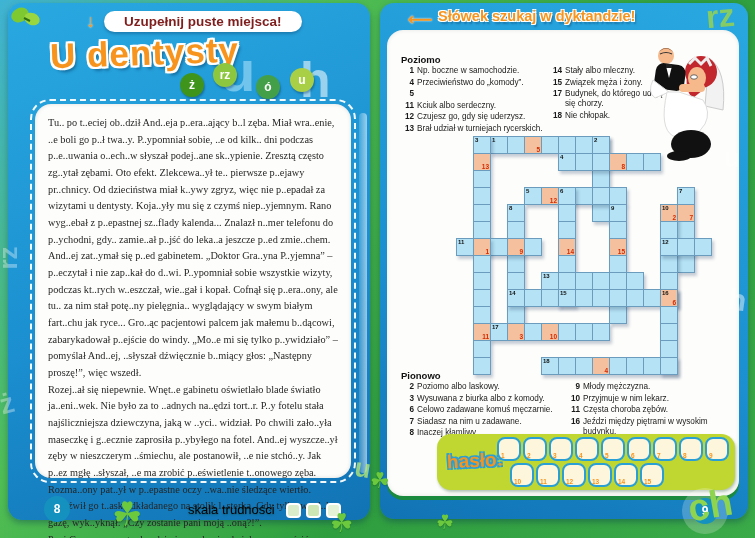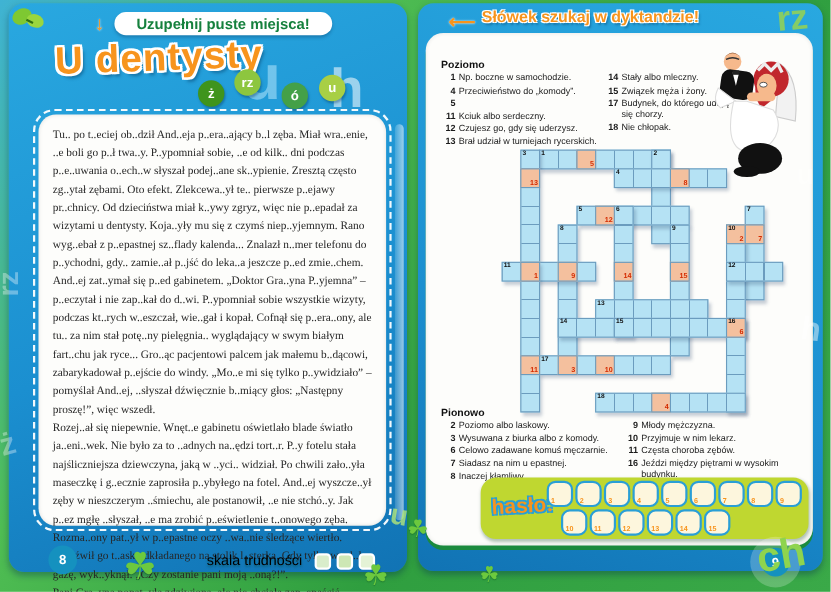--- a/index.html
+++ b/index.html
@@ -9,21 +9,21 @@
   .deco-letter{position:absolute;font-weight:bold;pointer-events:none;line-height:1;}
   .clover{position:absolute;pointer-events:none;}
 
   
   .page-left{position:absolute;left:8px;top:3px;width:362px;height:517px;
     background:linear-gradient(160deg,#29a8e0 0%,#1b8fd0 55%,#1173b4 100%);
     border-radius:14px;box-shadow:0 3px 6px rgba(0,40,80,.35);}
   .bg-u{position:absolute;left:212px;top:34px;font-size:58px;font-weight:bold;color:rgba(140,210,242,.75);}
   .bg-h{position:absolute;left:292px;top:48px;font-size:50px;font-weight:bold;color:rgba(255,255,255,.55);}
   .pill{position:absolute;left:96px;top:8px;background:#fff;border-radius:14px;
-    padding:3px 20px;font-size:13.5px;font-weight:bold;color:#15803d;box-shadow:0 2px 3px rgba(0,40,80,.3);}
+    padding:3px 20px;font-size:13.5px;font-weight:bold;color:#7f1d1d;box-shadow:0 2px 3px rgba(0,40,80,.3);}
   .pill-arrow{position:absolute;left:78px;top:8px;color:#f7941d;font-size:18px;font-weight:bold;
     text-shadow:0 0 2px #fff;}
   .title{position:absolute;left:42px;top:30px;font-size:35px;font-weight:bold;color:#f7941d;
     transform:rotate(-2deg);letter-spacing:1px;
     text-shadow:-2px -2px 0 #fff,2px -2px 0 #fff,-2px 2px 0 #fff,2px 2px 0 #fff,
       0 -2px 0 #fff,0 2px 0 #fff,-2px 0 0 #fff,2px 0 0 #fff,3px 4px 3px rgba(0,50,90,.45);}
   .tiles{position:absolute;left:172px;top:60px;width:150px;height:40px;}
   .tile{position:absolute;width:24px;height:24px;border-radius:50%;color:#fff;font-weight:bold;
     font-size:12px;display:flex;align-items:center;justify-content:center;
     box-shadow:1px 2px 2px rgba(0,40,80,.35);}
@@ -275,21 +275,21 @@
         <div class="clue">
           <span class="cnum">3</span>
           <span class="ctxt">Wysuwana z biurka albo z komody.</span>
         </div>
         <div class="clue">
           <span class="cnum">6</span>
           <span class="ctxt">Celowo zadawane komuś męczarnie.</span>
         </div>
         <div class="clue">
           <span class="cnum">7</span>
-          <span class="ctxt">Siadasz na nim u epastnej.</span>
+          <span class="ctxt">Siadasz na nim u zadawane.</span>
         </div>
         <div class="clue">
           <span class="cnum">8</span>
           <span class="ctxt">Inaczej kłamliwy.</span>
         </div>
       </div>
     <div class="clue-col" id="pnr" style="left:180px;top:352px;width:165px;">
         <div class="clue">
           <span class="cnum">9</span>
           <span class="ctxt">Młody mężczyzna.</span>

